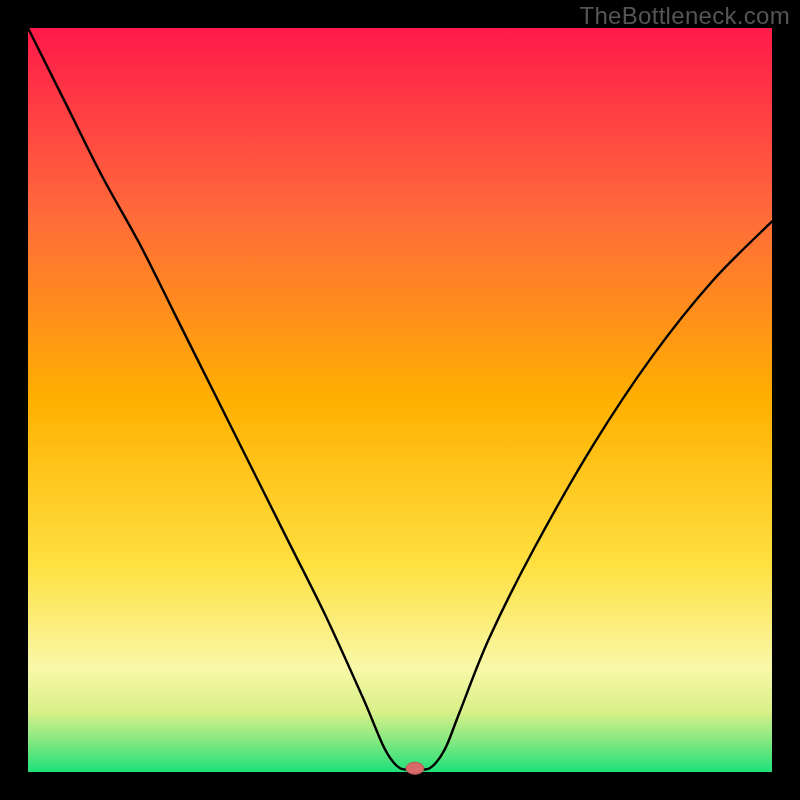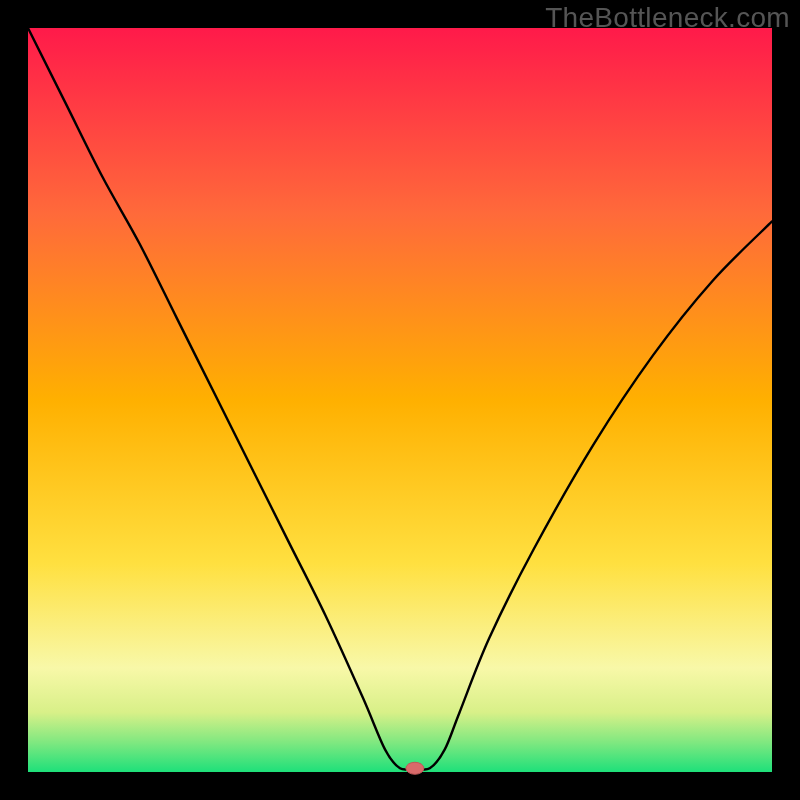--- a/index.html
+++ b/index.html
@@ -15,21 +15,21 @@
     position: relative;
     width: 800px;
     height: 800px;
     background: #000;
   }
   .watermark {
     position: absolute;
     top: 2px;
     right: 10px;
     color: #555;
-    font-size: 28px;
+    font-size: 24px;
     font-weight: 500;
     letter-spacing: 0.3px;
     z-index: 20;
   }
   svg.plot {
     position: absolute;
     top: 0;
     left: 0;
     width: 800px;
     height: 800px;

